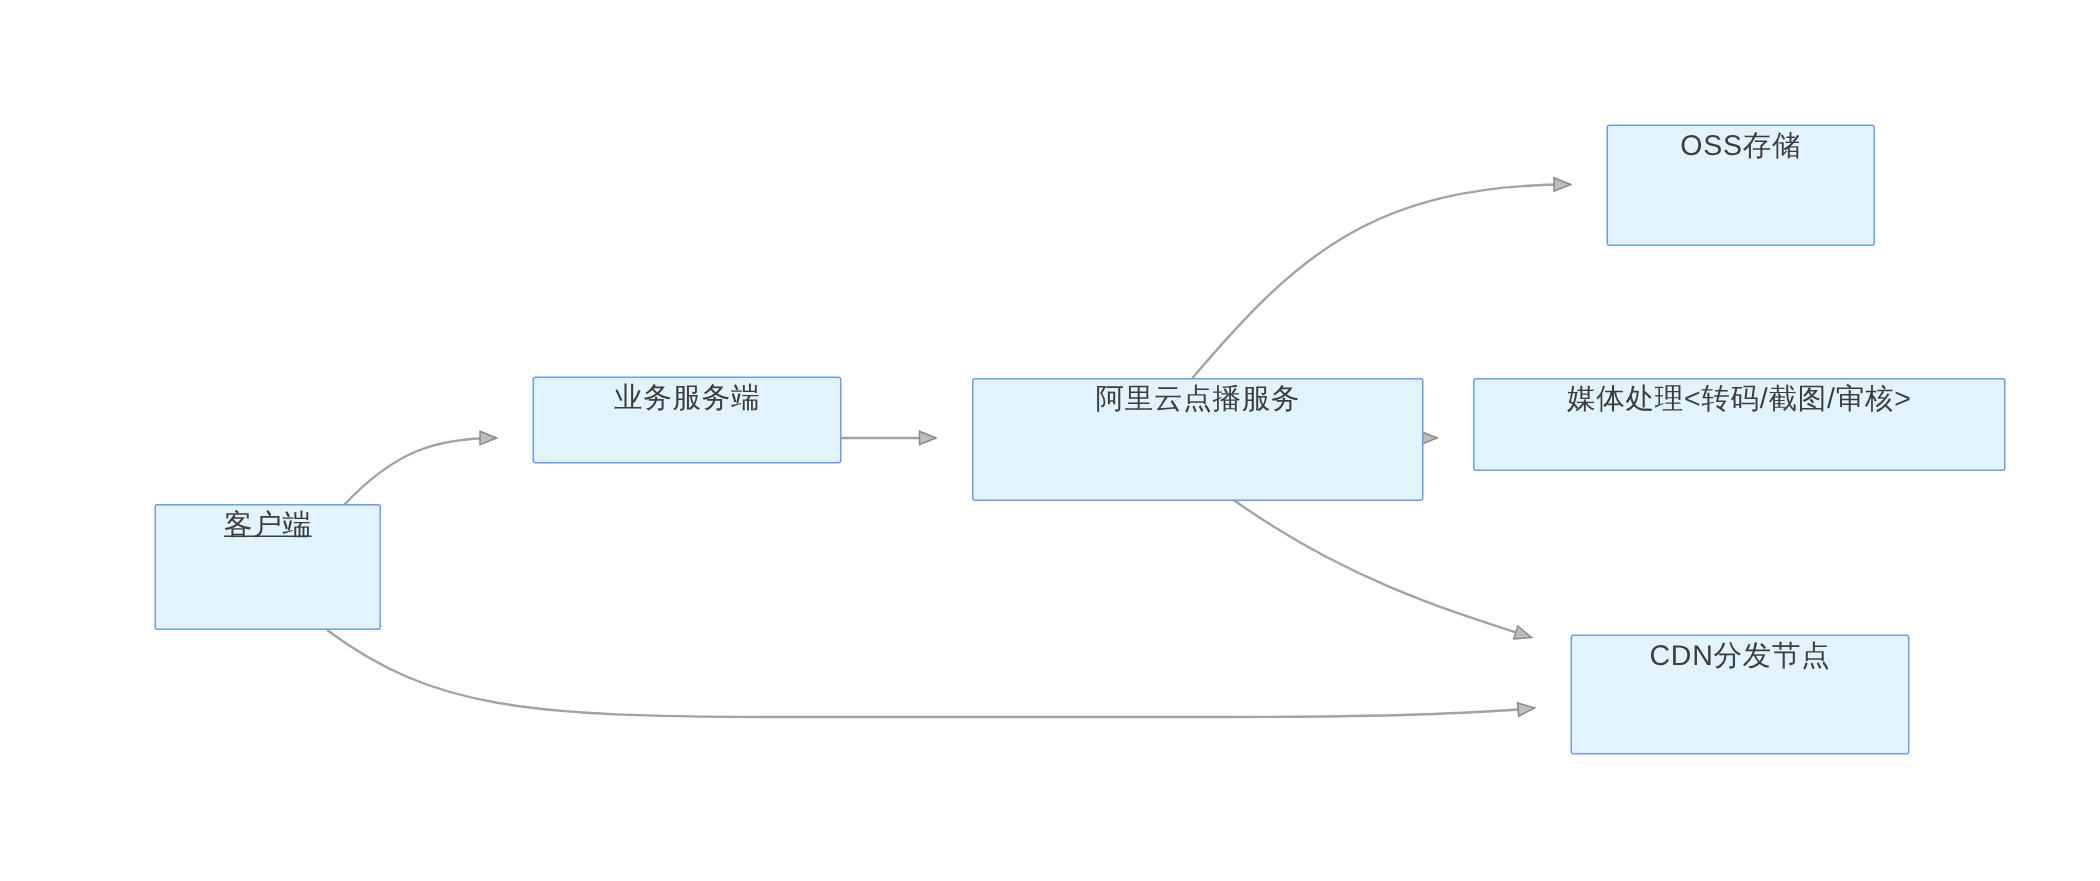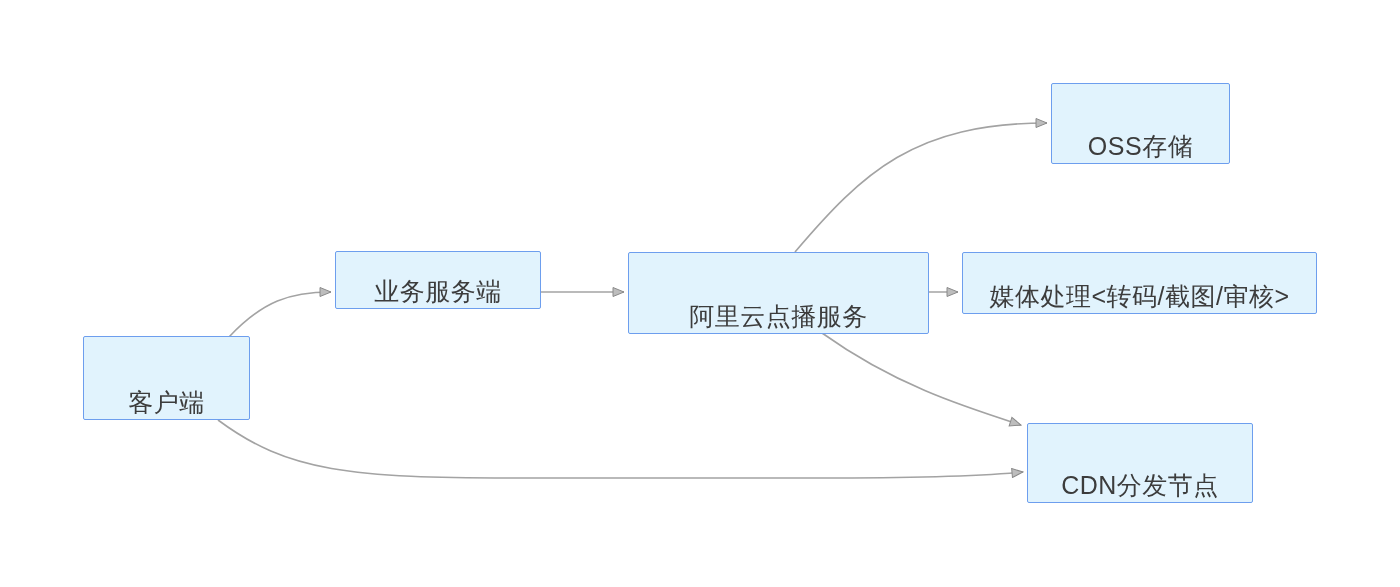--- a/index.html
+++ b/index.html
@@ -32,26 +32,27 @@
     stroke: var(--arrow-stroke, #8a8a8a);
     stroke-width: 1;
   }
   .node {
     position: absolute;
     box-sizing: border-box;
     background: var(--node-fill, #e1f3fd);
     border: 1.5px solid var(--node-border, #6d9eee);
     border-radius: 2px;
     display: flex;
-    align-items: flex-end;
+    align-items: flex-start;
     justify-content: center;
     color: var(--text-color, #3c3c3c);
-    font-size: 25px;
+    font-size: 19px;
     letter-spacing: 0.5px;
     white-space: nowrap;
+    margin-left: 20px;
   }
 </style>
 </head>
 <body>
 
 <div class="canvas">
   <svg class="edges" viewBox="0 0 1400 587">
     <defs>
       <marker id="arrow" viewBox="0 0 13 11" refX="12" refY="5.5" markerWidth="13" markerHeight="11" markerUnits="userSpaceOnUse" orient="auto">
         <path class="arrow-head" d="M1,1 L12,5.5 L1,10 Z"></path>
@@ -60,21 +61,21 @@
     <g>
         <path d="M 229 337 C 263 301, 290 292, 331 292" class="edge" marker-end="url(#arrow)"></path>
         <path d="M 218 420 C 288 472, 350 478, 520 478 L 820 478 C 920 478, 980 476, 1023 472" class="edge" marker-end="url(#arrow)"></path>
         <path d="M 541 292 L 624 292" class="edge" marker-end="url(#arrow)"></path>
         <path d="M 877 292 L 958 292" class="edge" marker-end="url(#arrow)"></path>
         <path d="M 795 252 C 863 172, 915 123, 1047 123" class="edge" marker-end="url(#arrow)"></path>
         <path d="M 822 333 C 895 385, 962 406, 1021 425" class="edge" marker-end="url(#arrow)"></path>
       </g>
   </svg>
   <div>
-      <div class="node" style="left: 83px; top: 336px; width: 167px; height: 84px;">
+      <div class="node" style="left: 83px; top: 336px; width: 151px; height: 84px; text-decoration: underline;">
         <span>客户端</span>
       </div>
       <div class="node" style="left: 335px; top: 251px; width: 206px; height: 58px;">
         <span>业务服务端</span>
       </div>
       <div class="node" style="left: 628px; top: 252px; width: 301px; height: 82px;">
         <span>阿里云点播服务</span>
       </div>
       <div class="node" style="left: 1051px; top: 83px; width: 179px; height: 81px;">
         <span>OSS存储</span>

